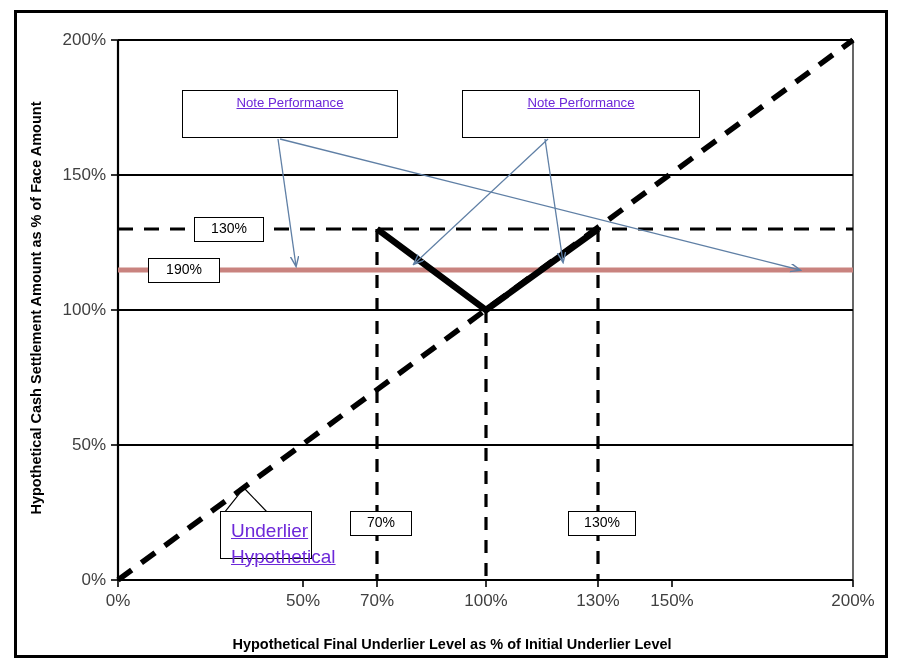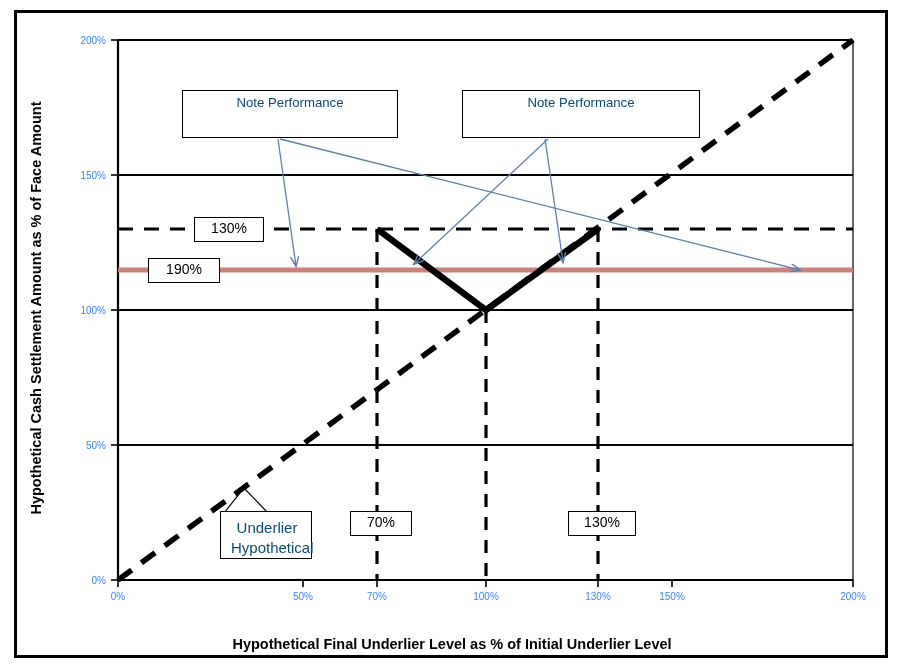--- a/index.html
+++ b/index.html
@@ -52,22 +52,22 @@
   #y-axis-title {
     left: -244px;
     top: 300px;
     width: 560px;
     text-align: center;
     transform: rotate(-90deg);
     transform-origin: 50% 50%;
   }
   .tick-label {
     position: absolute;
-    font-size: 10px;
-    color: #3b82f6;
+    font-size: 17px;
+    color: #404040;
     white-space: nowrap;
   }
   .y-tick {
     text-align: right;
     transform: translateY(-50%);
   }
   .x-tick {
     text-align: center;
     transform: translateX(-50%);
   }
@@ -81,34 +81,35 @@
     line-height: 1.0;
     padding: 3px 6px 4px 6px;
     box-sizing: border-box;
     white-space: nowrap;
   }
   .callout-box {
     position: absolute;
     border: 1.3px solid #000000;
     background: #ffffff;
     font-size: 13.2px;
-    color: #0c4a6e;
+    color: #6d28d9;
     text-align: center;
     box-sizing: border-box;
     line-height: 1.28;
     padding-top: 4px;
     white-space: nowrap;
+    text-decoration: underline;
   }
   .callout-box .cl-line {
     display: block;
   }
   #underlier-callout {
     text-align: center;
     padding: 6px 8px 8px 10px;
-    font-size: 15px;
+    font-size: 19px;
     line-height: 1.35;
   }
 </style>
 </head>
 <body>
 
 <div id="chart-root">
 
   <div class="outer-frame"></div>
 

